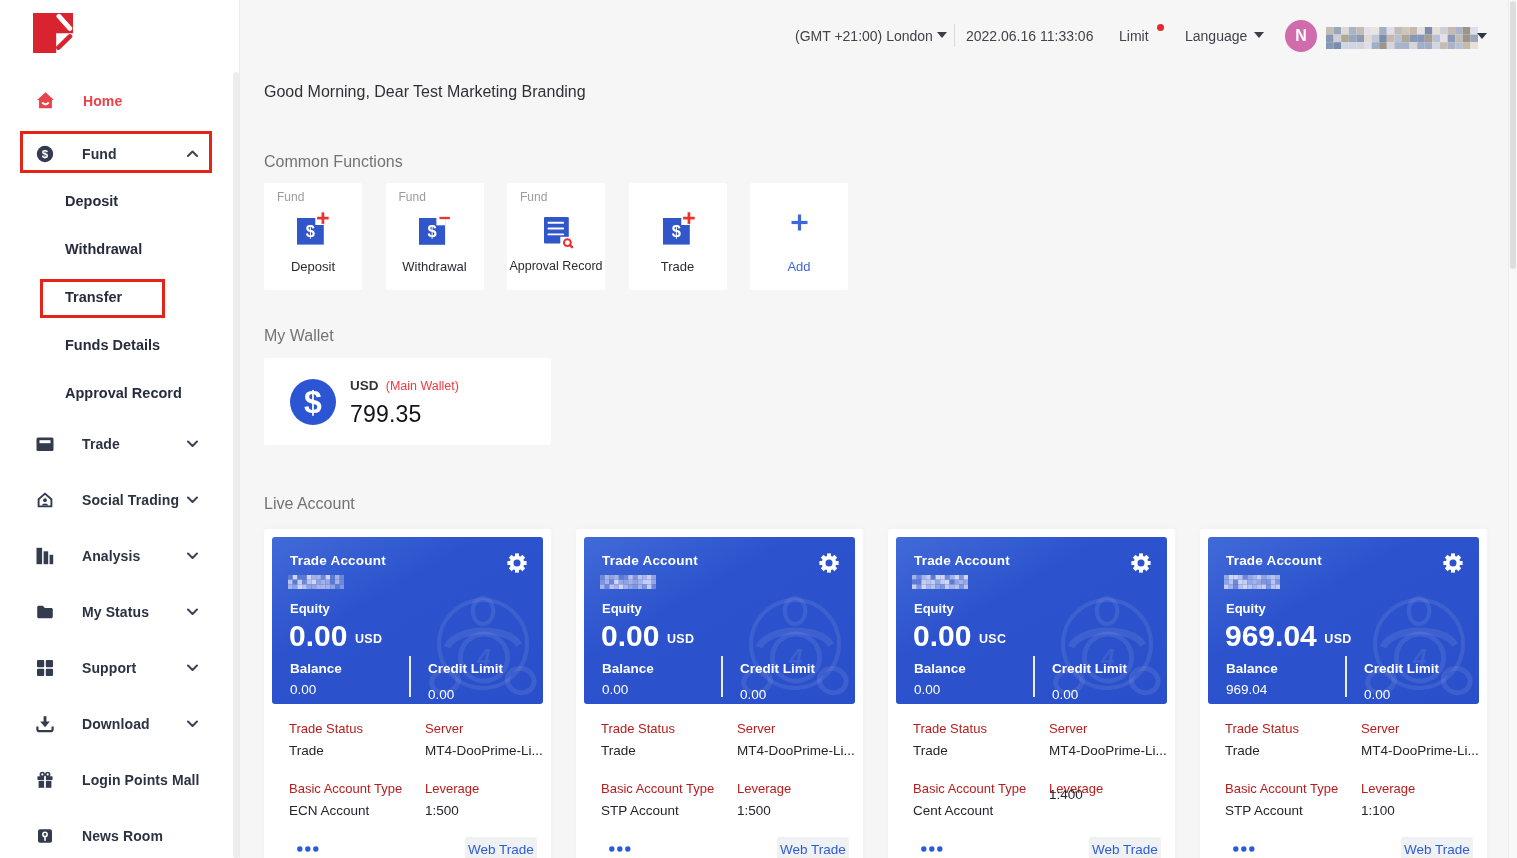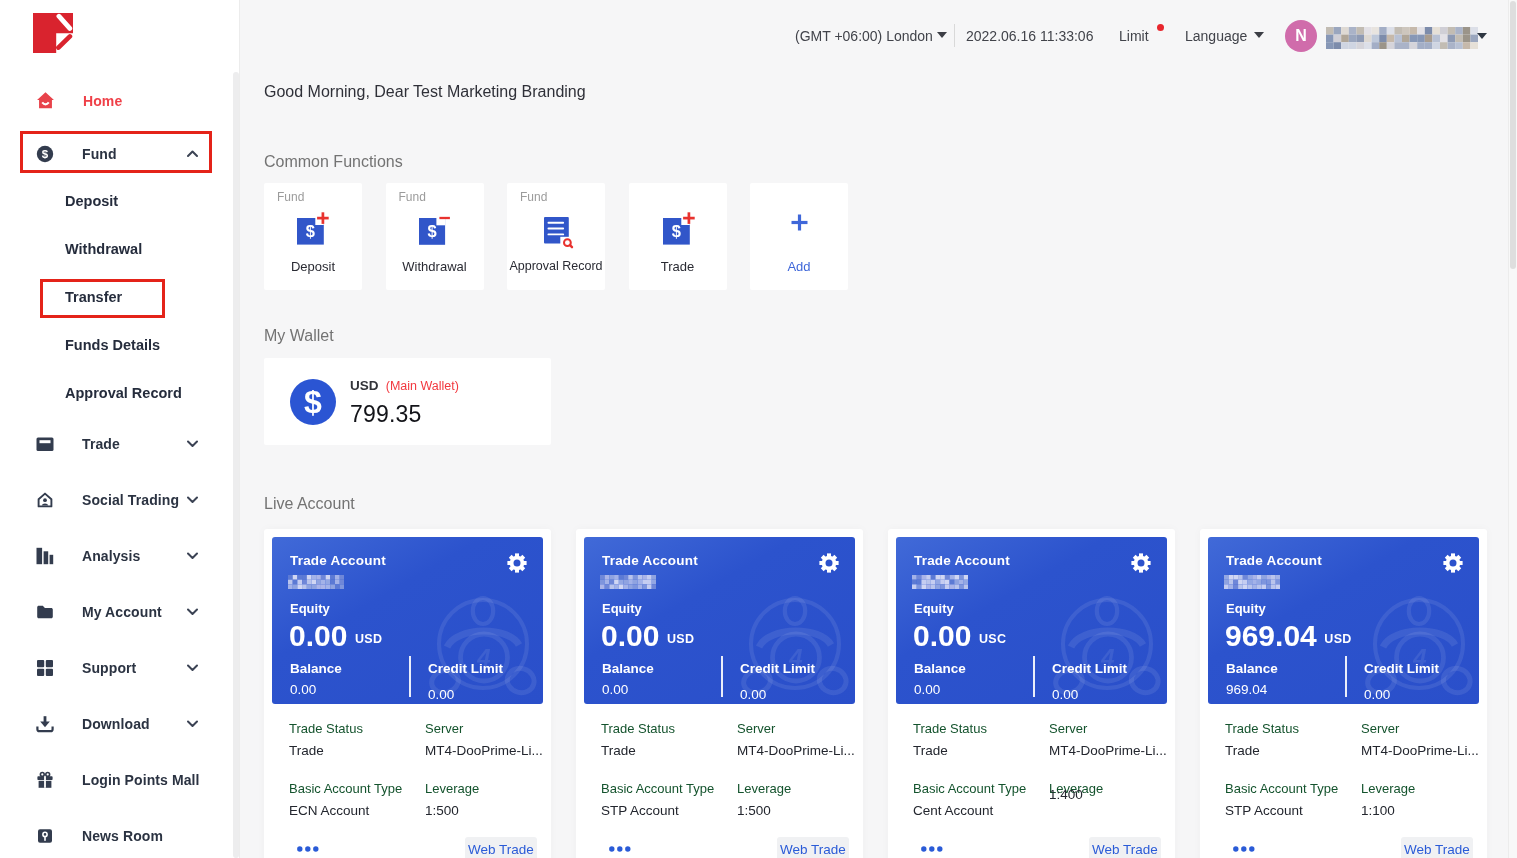--- a/index.html
+++ b/index.html
@@ -19,21 +19,21 @@
 .fcard .lab{position:absolute;left:0;right:0;top:76px;text-align:center;font-size:13px;color:#2a2b33}
 .lcard{position:absolute;top:529px;width:287px;height:340px;background:#fff;border-radius:3px;box-shadow:0 0 10px rgba(0,0,0,.03)}
 .bluep{position:absolute;left:8px;top:8px;width:271px;height:167px;border-radius:3px;overflow:hidden;color:#fff;background:linear-gradient(150deg,#416ad8 0%,#2c53cd 38%,#2a4fca 100%)}
 .bluep .tac{position:absolute;left:18px;top:16px;font-size:13.5px;font-weight:700;letter-spacing:.2px}
 .bluep .eq{position:absolute;left:18px;top:64px;font-size:13px;font-weight:700}
 .bluep .big{position:absolute;left:17px;top:82px;font-size:30px;font-weight:700}
 .bluep .cur{font-size:12.5px;font-weight:700;letter-spacing:.3px;vertical-align:3.5px}
 .bluep .bl1{position:absolute;font-size:13.5px;font-weight:700;top:124px}
 .bluep .bl2{position:absolute;font-size:13.5px;top:145px}
 .bluep .vdiv{position:absolute;left:137px;top:119px;width:1.5px;height:41px;background:rgba(255,255,255,.9)}
-.ginfo .gl{position:absolute;font-size:13px;color:#14532d}
+.ginfo .gl{position:absolute;font-size:13px;color:#b91c1c}
 .ginfo .gv{position:absolute;font-size:13.5px;color:#23262e}
 .webtrade{position:absolute;left:201px;top:308px;width:72px;height:26px;background:#f0f1f3;border-radius:3px;color:#2a5bd7;font-size:13.5px;text-align:center;line-height:26px}
 </style></head>
 <body>
 <div id="side">
     <svg style="position:absolute;left:33px;top:13px" width="40" height="40" viewBox="0 0 40 40">
 <path d="M0 0 H40 V20.3 H23.2 V40 H0 Z" fill="#d9232e"></path>
 <line x1="25.9" y1="3.2" x2="36.8" y2="15.4" stroke="#fff" stroke-width="4.8" stroke-linecap="round"></line>
 <line x1="25.4" y1="34.6" x2="36.9" y2="23.4" stroke="#d9232e" stroke-width="4.7" stroke-linecap="round"></line>
 </svg>
@@ -97,21 +97,21 @@
     </div>
     <div style="position:absolute;left:0;top:552px;width:240px;height:8px">
       <svg class="chev" width="11" height="8" viewBox="0 0 11 8">
         <polyline points="1,1.5 5.5,6 10,1.5" fill="none" stroke="#3b4354" stroke-width="2" stroke-linecap="round" stroke-linejoin="round"></polyline>
       </svg>
     </div>
     <div class="mi" style="top:602px">
       <svg class="ic" width="18" height="18" viewBox="0 0 18 18">
         <path d="M1.2 4.2 C1.2 3.4 1.9 2.7 2.7 2.7 L6.8 2.7 L8.9 4.9 L15.3 4.9 C16.1 4.9 16.8 5.6 16.8 6.4 L16.8 13.8 C16.8 14.6 16.1 15.3 15.3 15.3 L2.7 15.3 C1.9 15.3 1.2 14.6 1.2 13.8 Z" fill="#333c4e"></path>
       </svg>
-      <span class="lb">My Account</span>
+      <span class="lb">My Status</span>
     </div>
     <div style="position:absolute;left:0;top:608px;width:240px;height:8px">
       <svg class="chev" width="11" height="8" viewBox="0 0 11 8">
         <polyline points="1,1.5 5.5,6 10,1.5" fill="none" stroke="#3b4354" stroke-width="2" stroke-linecap="round" stroke-linejoin="round"></polyline>
       </svg>
     </div>
     <div class="mi" style="top:658px">
       <svg class="ic" width="18" height="18" viewBox="0 0 18 18">
         <rect x="1" y="1" width="7.2" height="7.2" rx="1" fill="#333c4e"></rect>
         <rect x="9.8" y="1" width="7.2" height="7.2" rx="1" fill="#333c4e"></rect>
@@ -153,21 +153,21 @@
         <rect x="2" y="2.2" width="14" height="13.6" rx="2" fill="#333c4e"></rect>
         <circle cx="9" cy="7.4" r="2.1" fill="none" stroke="#fff" stroke-width="1.6"></circle>
         <rect x="8.2" y="9.4" width="1.6" height="4.4" fill="#fff"></rect>
       </svg>
       <span class="lb">News Room</span>
     </div>
     <div class="redbox" style="left:20px;top:131px;width:192px;height:42px"></div>
     <div class="redbox" style="left:40px;top:279px;width:125px;height:39px"></div>
   </div>
 <div id="top">
-    <div class="tb" style="left:555px;top:28px">(GMT +06:00) London</div>
+    <div class="tb" style="left:555px;top:28px">(GMT +21:00) London</div>
     <div class="caret" style="left:697px;top:32px"></div>
     <div style="position:absolute;left:714px;top:24px;width:1px;height:23px;background:#d9d9d9"></div>
     <div class="tb" style="left:726px;top:28px">2022.06.16 11:33:06</div>
     <div class="tb" style="left:879px;top:28px">Limit</div>
     <div style="position:absolute;left:917px;top:24px;width:7px;height:7px;border-radius:50%;background:#e8262d"></div>
     <div class="tb" style="left:945px;top:28px">Language</div>
     <div class="caret" style="left:1014px;top:32px"></div>
     <div style="position:absolute;left:1045px;top:20px;width:32px;height:32px;border-radius:50%;background:#d06cab;color:#fff;font-size:16px;font-weight:700;text-align:center;line-height:32px">N</div>
     <svg style="position:absolute;left:1086px;top:27px" width="152" height="22" viewBox="0 0 152 22">
       <rect x="0.0" y="0.0" width="7.6" height="7.6" fill="#c2bcb3"></rect>

